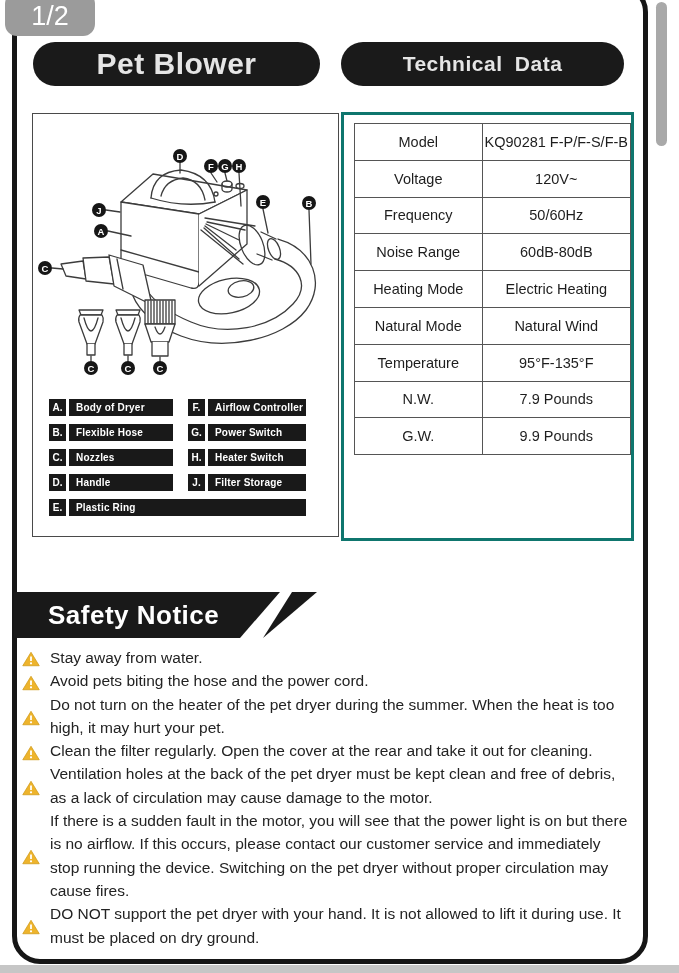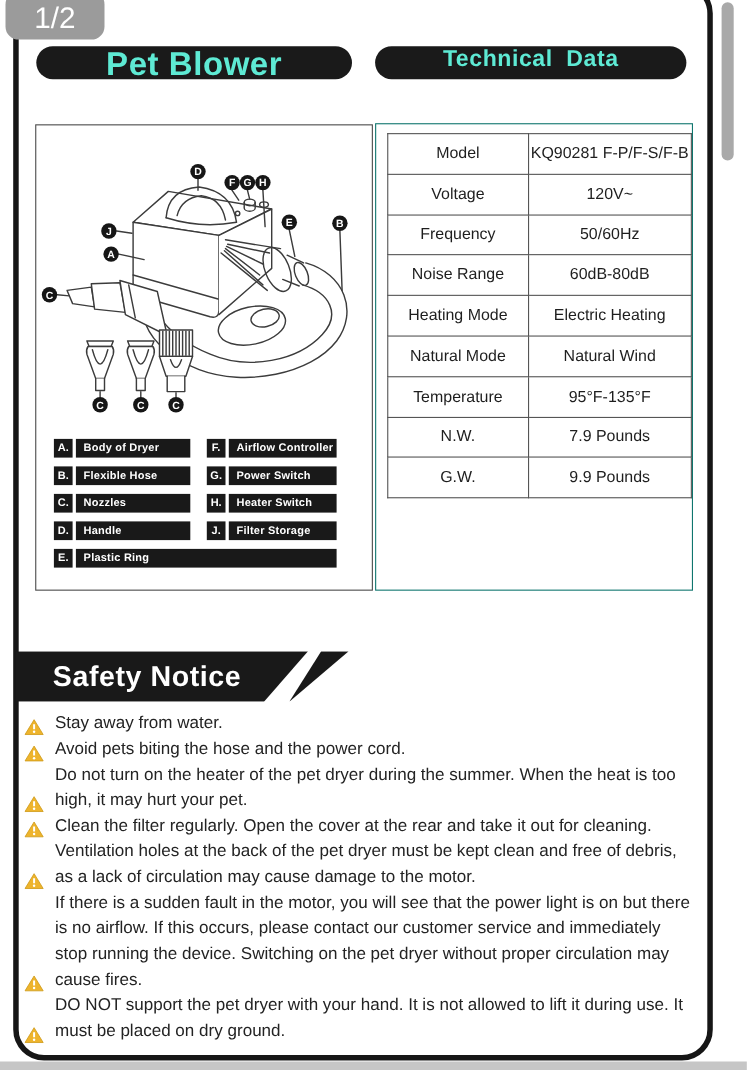--- a/index.html
+++ b/index.html
@@ -17,58 +17,58 @@
     position:absolute;left:5px;top:-8px;width:90px;height:44px;background:#9b9b9b;
     border-radius:12px;color:#fff;font-size:27px;text-align:center;line-height:48px;z-index:6;
   }
   
   .scrollbar{
     position:absolute;left:656px;top:2px;width:11px;height:144px;background:#a9a9a9;border-radius:6px;z-index:7;
   }
   .bottom-strip{position:absolute;left:0;top:965px;width:679px;height:8px;background:#c6c6c6;z-index:5}
   
   .banner{
-    position:absolute;top:42px;height:30px;background:#1a1a1a;border-radius:23px;
-    color:#5eead4;display:flex;align-items:flex-start;justify-content:center;z-index:2;
+    position:absolute;top:42px;height:44px;background:#1a1a1a;border-radius:23px;
+    color:#e5e5e5;display:flex;align-items:center;justify-content:center;z-index:2;
   }
   .banner-left{left:33px;width:287px;font-size:30px;font-weight:900;letter-spacing:.5px}
   .banner-right{left:341px;width:283px;font-size:21px;font-weight:bold;word-spacing:6px;letter-spacing:.5px}
   
   .diagram-box{position:absolute;left:32px;top:113px;width:305px;height:422px;border:1.5px solid #4a4a4a;z-index:2;background:#fff}
   .illus{position:absolute;left:0;top:4px}
   .lg-item{position:absolute;height:17px}
   .lg-key{
     position:absolute;width:17px;height:17px;background:#191919;color:#fff;
     font-size:10px;font-weight:bold;text-align:center;line-height:17px;
   }
   .lg-bar{
     position:absolute;height:17px;background:#191919;color:#fff;
     font-size:10px;font-weight:bold;line-height:17px;padding-left:7px;box-sizing:border-box;letter-spacing:.2px;
   }
   .lg-col-l .lg-key{left:16px}  .lg-col-l .lg-bar{left:36px;width:104px}
   .lg-col-r .lg-key{left:155px} .lg-col-r .lg-bar{left:175px;width:98px}
   .lg-row-e .lg-key{left:16px}  .lg-row-e .lg-bar{left:36px;width:237px}
   
-  .tech-box{position:absolute;left:341px;top:112px;width:287px;height:423px;border:1px solid #0f766e;z-index:2;background:#fff}
+  .tech-box{position:absolute;left:341px;top:112px;width:287px;height:423px;border:3px solid #0f766e;z-index:2;background:#fff}
   .tech-table{position:absolute;left:10px;top:8px;border-collapse:collapse;table-layout:fixed}
   .tech-table td{
     border:1px solid #555;height:36.8px;text-align:center;vertical-align:middle;
     font-size:14.5px;color:#1e1e1e;white-space:nowrap;padding:0 2px;box-sizing:border-box;
   }
   .col-label{width:131px}.col-value{width:134px}
   
   .safety-banner{position:absolute;left:14px;top:592px;width:312px;height:46px;z-index:3}
   .sb-main{position:absolute;left:0;top:0;width:100%;height:100%;background:#191919;
     clip-path:polygon(0 0,266px 0,226px 100%,0 100%)}
   .sb-tri{position:absolute;left:0;top:0;width:100%;height:100%;background:#191919;
     clip-path:polygon(278px 0,303px 0,249px 100%)}
   .sb-title{position:absolute;left:34px;top:50%;transform:translateY(-50%);
     color:#fff;font-size:26px;font-weight:900;letter-spacing:.5px}
   .safety-list{position:absolute;left:20px;top:646px;width:614px;z-index:3}
-  .s-item{display:flex;align-items:flex-end}
+  .s-item{display:flex;align-items:center}
   .s-item svg{flex:0 0 18px;margin:3.5px 10px 0 2px}
   .s-item p{margin:0;font-size:15.5px;line-height:23.3px;color:#232323}
 </style>
 </head>
 <body>
 
 <div class="page-card"></div>
 
 <div class="badge">
   <span>1/2</span>

